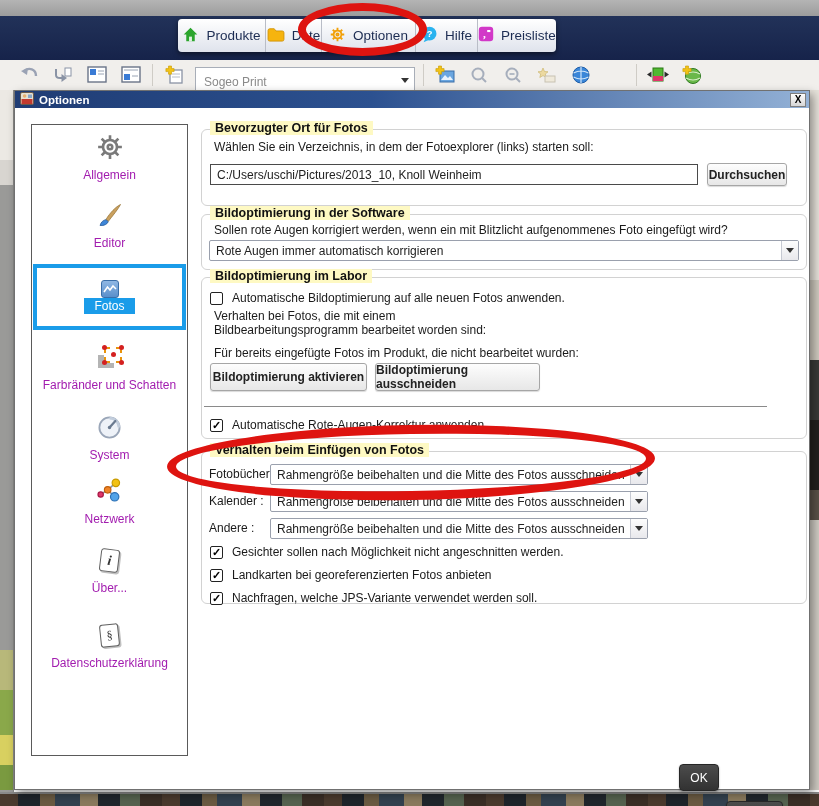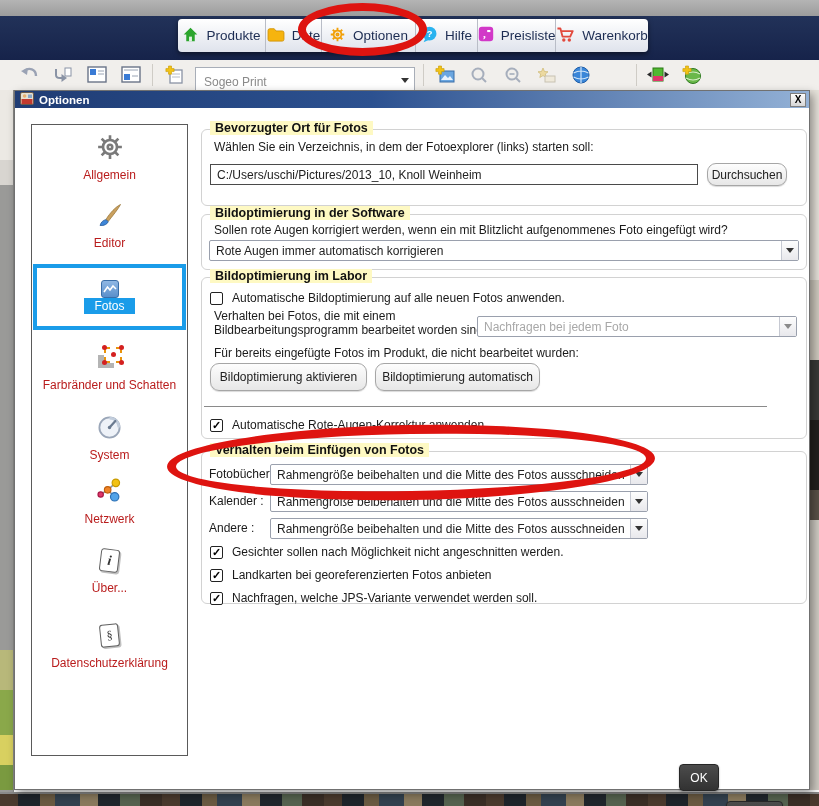--- a/index.html
+++ b/index.html
@@ -44,43 +44,43 @@
               background:linear-gradient(90deg,#1f3c74 0%,#2c5190 45%,#93b1d6 100%);
               display:flex; align-items:center; padding:0 3px 0 5px; }
   .titlebar .ttl { color:#fff; font-weight:bold; font-size:11.5px; margin-left:5px; flex:1; }
   .x-btn { width:16px; height:14px; background:linear-gradient(#fefefe,#d6d6d6); border:1px solid #7e7e7e;
            display:flex; align-items:center; justify-content:center; font-size:10px; font-weight:bold; color:#000; }
 
   
   .sidebar { position:absolute; left:16px; top:33px; width:157px; height:632px; border:1px solid #5a5a5a; background:#fff; }
   .sb-item { position:absolute; left:2px; right:2px; display:flex; flex-direction:column; align-items:center; }
   .sb-ic { height:32px; display:flex; align-items:center; justify-content:center; }
-  .sb-label { font-size:12px; color:#b91c1c; margin-top:5px; text-align:center; }
+  .sb-label { font-size:12px; color:#a21caf; margin-top:5px; text-align:center; }
   .sb-sel { position:absolute; left:1px; right:1px; top:139px; height:66px; border:4px solid #1a9ce9;
             display:flex; flex-direction:column; align-items:center; justify-content:center; }
   .fotos-ic { width:18px; height:18px; border:1px solid #3a6ea8; border-radius:3px;
               background:linear-gradient(#8fb7e4,#5a8fcb); display:flex; align-items:center; justify-content:center; }
   .fotos-pill { background:#1a9ce9; color:#fff; font-size:12px; padding:1px 10px; }
   .bs-ic { position:relative; width:24px; height:21px; }
   .bs-shadow { position:absolute; left:0; bottom:0; width:16px; height:13px; background:#b4b4b4; }
   .bs-dash { position:absolute; right:0; top:0; width:18px; height:16px; border:2px dashed #e8930c; background:#fff; }
   .bs-dot { position:absolute; width:5px; height:5px; border-radius:50%; background:#d42020; }
   .tilt-page { width:19px; height:23px; background:#fff; border:1.5px solid #606060; border-radius:3px;
                display:flex; align-items:center; justify-content:center; box-shadow:1.5px 1.5px 0 #c0c0c0;
                font-family:"Liberation Serif", serif; color:#333; }
 
   
   .grp { position:absolute; left:186px; width:606px; border:1px solid #d2d2d2; border-radius:6px; background:#fff; }
   .legend { position:absolute; top:-9px; left:8px; background:#fef9c3; padding:0 5px; font-weight:bold; font-size:12.5px; color:#111; white-space:nowrap; }
   .lbl { position:absolute; font-size:12px; color:#1a1a1a; white-space:nowrap; }
   .path-input { position:absolute; height:21px; border:1.5px solid #4a4a4a; background:#fff; font-size:12px;
                 color:#222; padding:0 6px; font-family:"Liberation Sans", sans-serif; }
-  .btn-light { position:absolute; background:linear-gradient(#fdfdfd,#e7e7e7); border:1px solid #a6a6a6; border-radius:9px;
+  .btn-light { position:absolute; background:linear-gradient(#fdfdfd,#e7e7e7); border:1px solid #a6a6a6; border-radius:3px;
                font-size:12px; color:#222; display:flex; align-items:center; justify-content:center;
-               box-shadow:0 1px 1px rgba(0,0,0,.15); cursor:default; }
+               box-shadow:0 1px 1px rgba(0,0,0,.15); cursor:default;font-weight:bold; }
   .dd { position:absolute; height:21px; border:1px solid #9aa0ad; border-radius:2px; background:#fff; display:flex; align-items:center; }
   .dd-text { flex:1; padding:0 6px; font-size:12px; color:#222; white-space:nowrap; overflow:hidden; }
   .dd.disabled .dd-text { color:#a8a8a8; }
   .dd-arrow { width:17px; align-self:stretch; border-left:1px solid #c6c9d2; background:linear-gradient(#fdfdfd,#e8e8ec);
               display:flex; align-items:center; justify-content:center; }
   .tri { width:0; height:0; border-left:4px solid transparent; border-right:4px solid transparent; border-top:5px solid #333; }
   .dd.disabled .tri { border-top-color:#8a8a8a; }
   .cbrow { position:absolute; display:flex; align-items:center; gap:9px; }
   .cb { width:13px; height:13px; border:1.6px solid #222; border-radius:2px; background:#fff; flex:none;
         display:flex; align-items:center; justify-content:center; font-size:11px; font-weight:bold; color:#000; line-height:1; }
@@ -134,28 +134,20 @@
     <span>Hilfe</span>
   </div>
   <div class="mtb-btn" style="width:78px">
     <span><svg width="16" height="16" viewBox="0 0 20 20">
           <rect x="1" y="1" width="18" height="18" rx="4" fill="#d238c8"></rect>
           <rect x="11.5" y="5" width="4" height="2.6" fill="#fff"></rect>
           <text x="8" y="14.5" font-size="14" font-weight="bold" fill="#fff" text-anchor="middle" font-family="Liberation Serif, serif">,</text>
         </svg></span>
     <span>Preisliste</span>
   </div>
-  <div class="mtb-btn" style="width:92px">
-    <span><svg width="19" height="17" viewBox="0 0 22 20">
-          <path d="M1.5 3 H5 L7.5 12.5 H16.5 L19.5 6 H6.3" fill="none" stroke="#e2493d" stroke-width="2.2" stroke-linejoin="round"></path>
-          <circle cx="9" cy="16.5" r="2" fill="#e2493d"></circle>
-          <circle cx="15.5" cy="16.5" r="2" fill="#e2493d"></circle>
-        </svg></span>
-    <span>Warenkorb</span>
-  </div>
 </div>
 
 <div class="abs toolbar2">
   <span class="e-btn">
       <svg width="20" height="16" viewBox="0 0 20 16">
         <path d="M5 4 C10 0 17 2 17 9" fill="none" stroke="#9aa2b4" stroke-width="2.4"></path>
         <path d="M2 4 L9 1 L8 8 Z" fill="#9aa2b4"></path>
       </svg>
     </span>
   <span class="e-btn">
@@ -367,29 +359,23 @@
   </div>
 
   <div class="grp" style="top:186px;height:162px">
     <span class="legend">Bildoptimierung im Labor</span>
     <div class="cbrow" style="left:8px;top:13px">
       <span class="cb"></span>
       <span class="cbl">Automatische Bildoptimierung auf alle neuen Fotos anwenden.</span>
     </div>
     <span class="lbl" style="left:12px;top:31px">Verhalten bei Fotos, die mit einem</span>
     <span class="lbl" style="left:12px;top:45px">Bildbearbeitungsprogramm bearbeitet worden sind:</span>
-    <div class="dd disabled" style="left:275px;top:38px;width:320px">
-      <span class="dd-text">Nachfragen bei jedem Foto</span>
-      <span class="dd-arrow">
-          <span class="tri"></span>
-        </span>
-    </div>
     <span class="lbl" style="left:12px;top:68px">Für bereits eingefügte Fotos im Produkt, die nicht bearbeitet wurden:</span>
     <div class="btn-light" style="left:8px;top:85px;width:157px;height:28px">Bildoptimierung aktivieren</div>
-    <div class="btn-light" style="left:173px;top:85px;width:165px;height:28px">Bildoptimierung automatisch</div>
+    <div class="btn-light" style="left:173px;top:85px;width:165px;height:28px">Bildoptimierung ausschneiden</div>
     <div class="sep" style="left:2px;top:128px;width:563px"></div>
     <div class="cbrow" style="left:8px;top:140px">
       <span class="cb checked">✓</span>
       <span class="cbl">Automatische Rote-Augen-Korrektur anwenden.</span>
     </div>
   </div>
 
   <div class="grp" style="top:360px;height:153px">
     <span class="legend">Verhalten beim Einfügen von Fotos</span>
 

